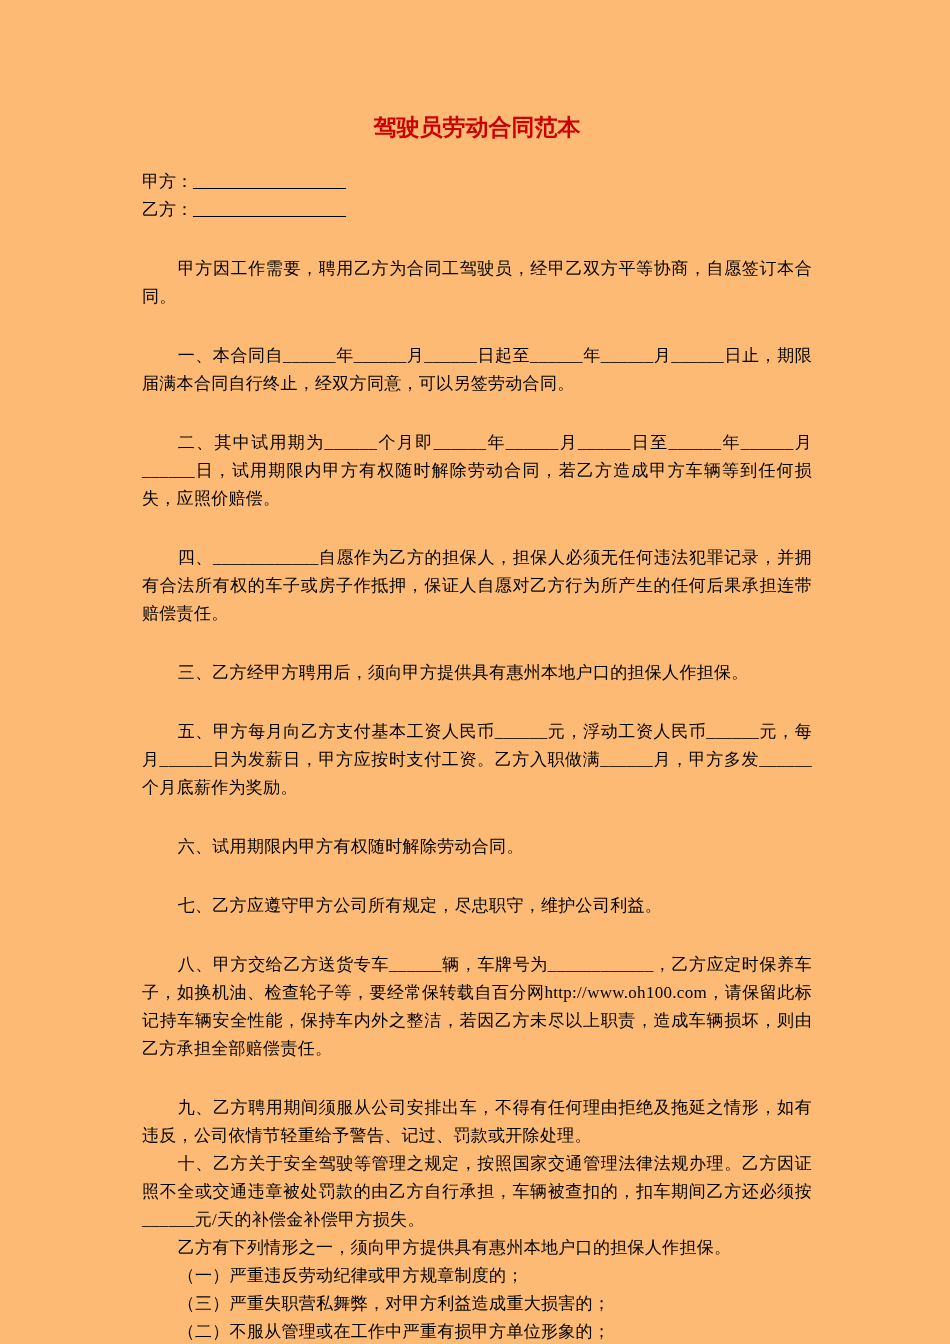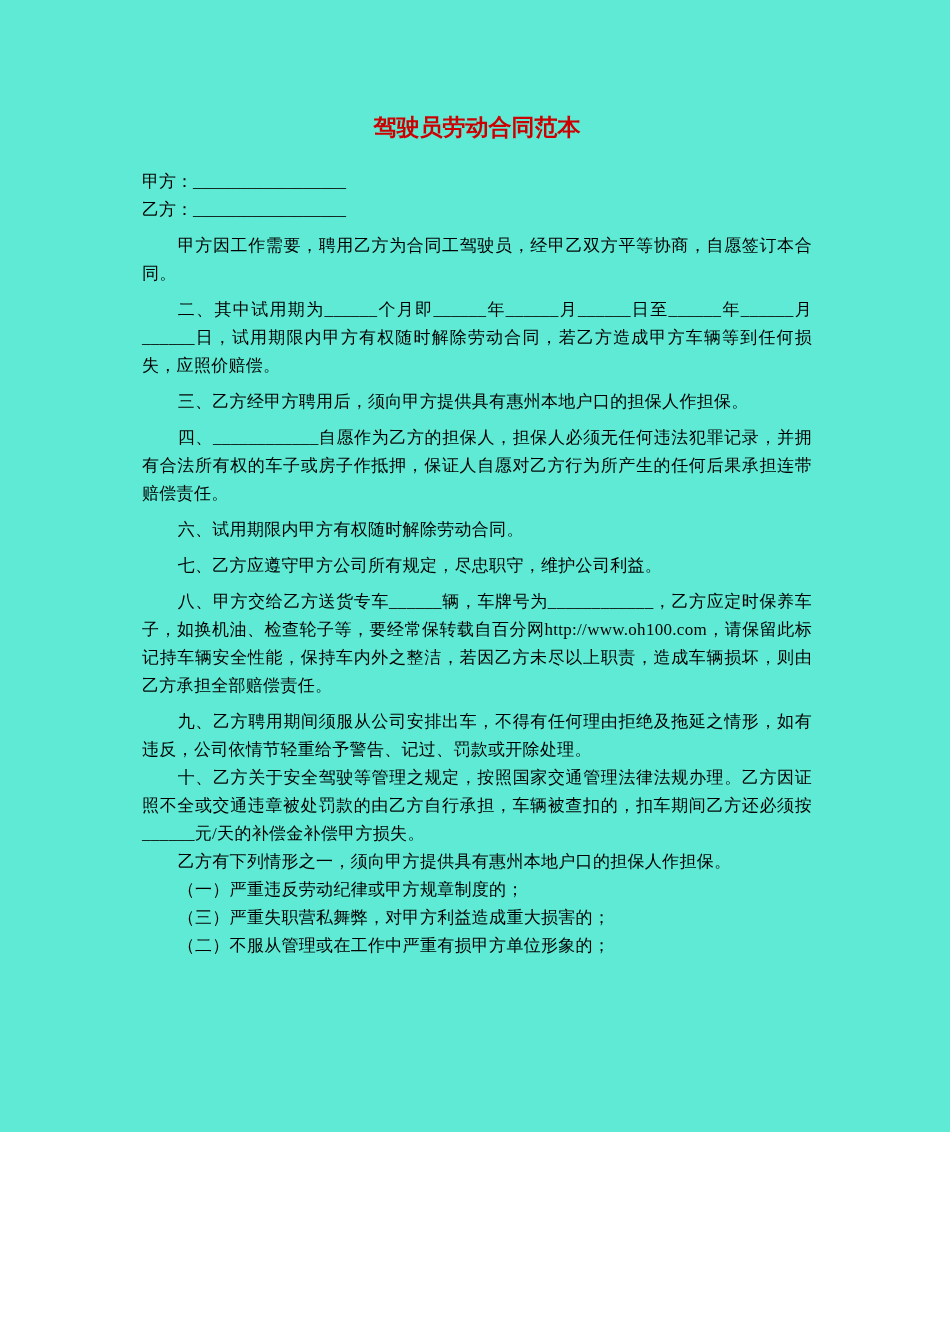--- a/index.html
+++ b/index.html
@@ -10,22 +10,22 @@
   body {
     width: 950px;
     height: 1344px;
     overflow: hidden;
     font-family: "Liberation Serif", "DejaVu Serif", serif;
     color: #000000;
   }
   .page {
     box-sizing: border-box;
     width: 950px;
-    height: 1132px;
-    background: #5eead4;
+    height: 1344px;
+    background: #fdba74;
     padding: 112px 138px 60px 142px;
   }
   .title {
     margin: 0 0 24px 0;
     text-align: center;
     font-size: 23px;
     font-weight: bold;
     line-height: 32px;
   }
   .party-line {
@@ -36,46 +36,49 @@
   .para {
     margin: 0;
     font-size: 17px;
     line-height: 28px;
     text-indent: 2.1em;
     text-align: justify;
     overflow-wrap: break-word;
     letter-spacing: 0.3px;
   }
   .gap {
-    margin-top: 8px;
+    margin-top: 31px;
   }
   .blank {
     letter-spacing: 0;
+    text-decoration: underline;
   }
 </style>
 </head>
 <body>
 
 <div class="page">
 
   <h1 class="title" style="color: rgb(204, 0, 0);">驾驶员劳动合同范本</h1>
 
   <div class="party-line"><span>甲方：</span><span class="blank">__________________</span></div>
 
   <div class="party-line"><span>乙方：</span><span class="blank">__________________</span></div>
 
   <p class="para gap">甲方因工作需要，聘用乙方为合同工驾驶员，经甲乙双方平等协商，自愿签订本合同。</p>
 
+  <p class="para gap">一、本合同自______年______月______日起至______年______月______日止，期限届满本合同自行终止，经双方同意，可以另签劳动合同。</p>
 
   <p class="para gap">二、其中试用期为______个月即______年______月______日至______年______月______日，试用期限内甲方有权随时解除劳动合同，若乙方造成甲方车辆等到任何损失，应照价赔偿。</p>
 
+  <p class="para gap">四、____________自愿作为乙方的担保人，担保人必须无任何违法犯罪记录，并拥有合法所有权的车子或房子作抵押，保证人自愿对乙方行为所产生的任何后果承担连带赔偿责任。</p>
+
   <p class="para gap">三、乙方经甲方聘用后，须向甲方提供具有惠州本地户口的担保人作担保。</p>
 
-  <p class="para gap">四、____________自愿作为乙方的担保人，担保人必须无任何违法犯罪记录，并拥有合法所有权的车子或房子作抵押，保证人自愿对乙方行为所产生的任何后果承担连带赔偿责任。</p>
-
+  <p class="para gap">五、甲方每月向乙方支付基本工资人民币______元，浮动工资人民币______元，每月______日为发薪日，甲方应按时支付工资。乙方入职做满______月，甲方多发______个月底薪作为奖励。</p>
 
   <p class="para gap">六、试用期限内甲方有权随时解除劳动合同。</p>
 
   <p class="para gap">七、乙方应遵守甲方公司所有规定，尽忠职守，维护公司利益。</p>
 
   <p class="para gap">八、甲方交给乙方送货专车______辆，车牌号为____________，乙方应定时保养车子，如换机油、检查轮子等，要经常保转载自百分网http://www.oh100.com，请保留此标记持车辆安全性能，保持车内外之整洁，若因乙方未尽以上职责，造成车辆损坏，则由乙方承担全部赔偿责任。</p>
 
   <p class="para gap">九、乙方聘用期间须服从公司安排出车，不得有任何理由拒绝及拖延之情形，如有违反，公司依情节轻重给予警告、记过、罚款或开除处理。</p>
 
   <p class="para">十、乙方关于安全驾驶等管理之规定，按照国家交通管理法律法规办理。乙方因证照不全或交通违章被处罚款的由乙方自行承担，车辆被查扣的，扣车期间乙方还必须按______元/天的补偿金补偿甲方损失。</p>

